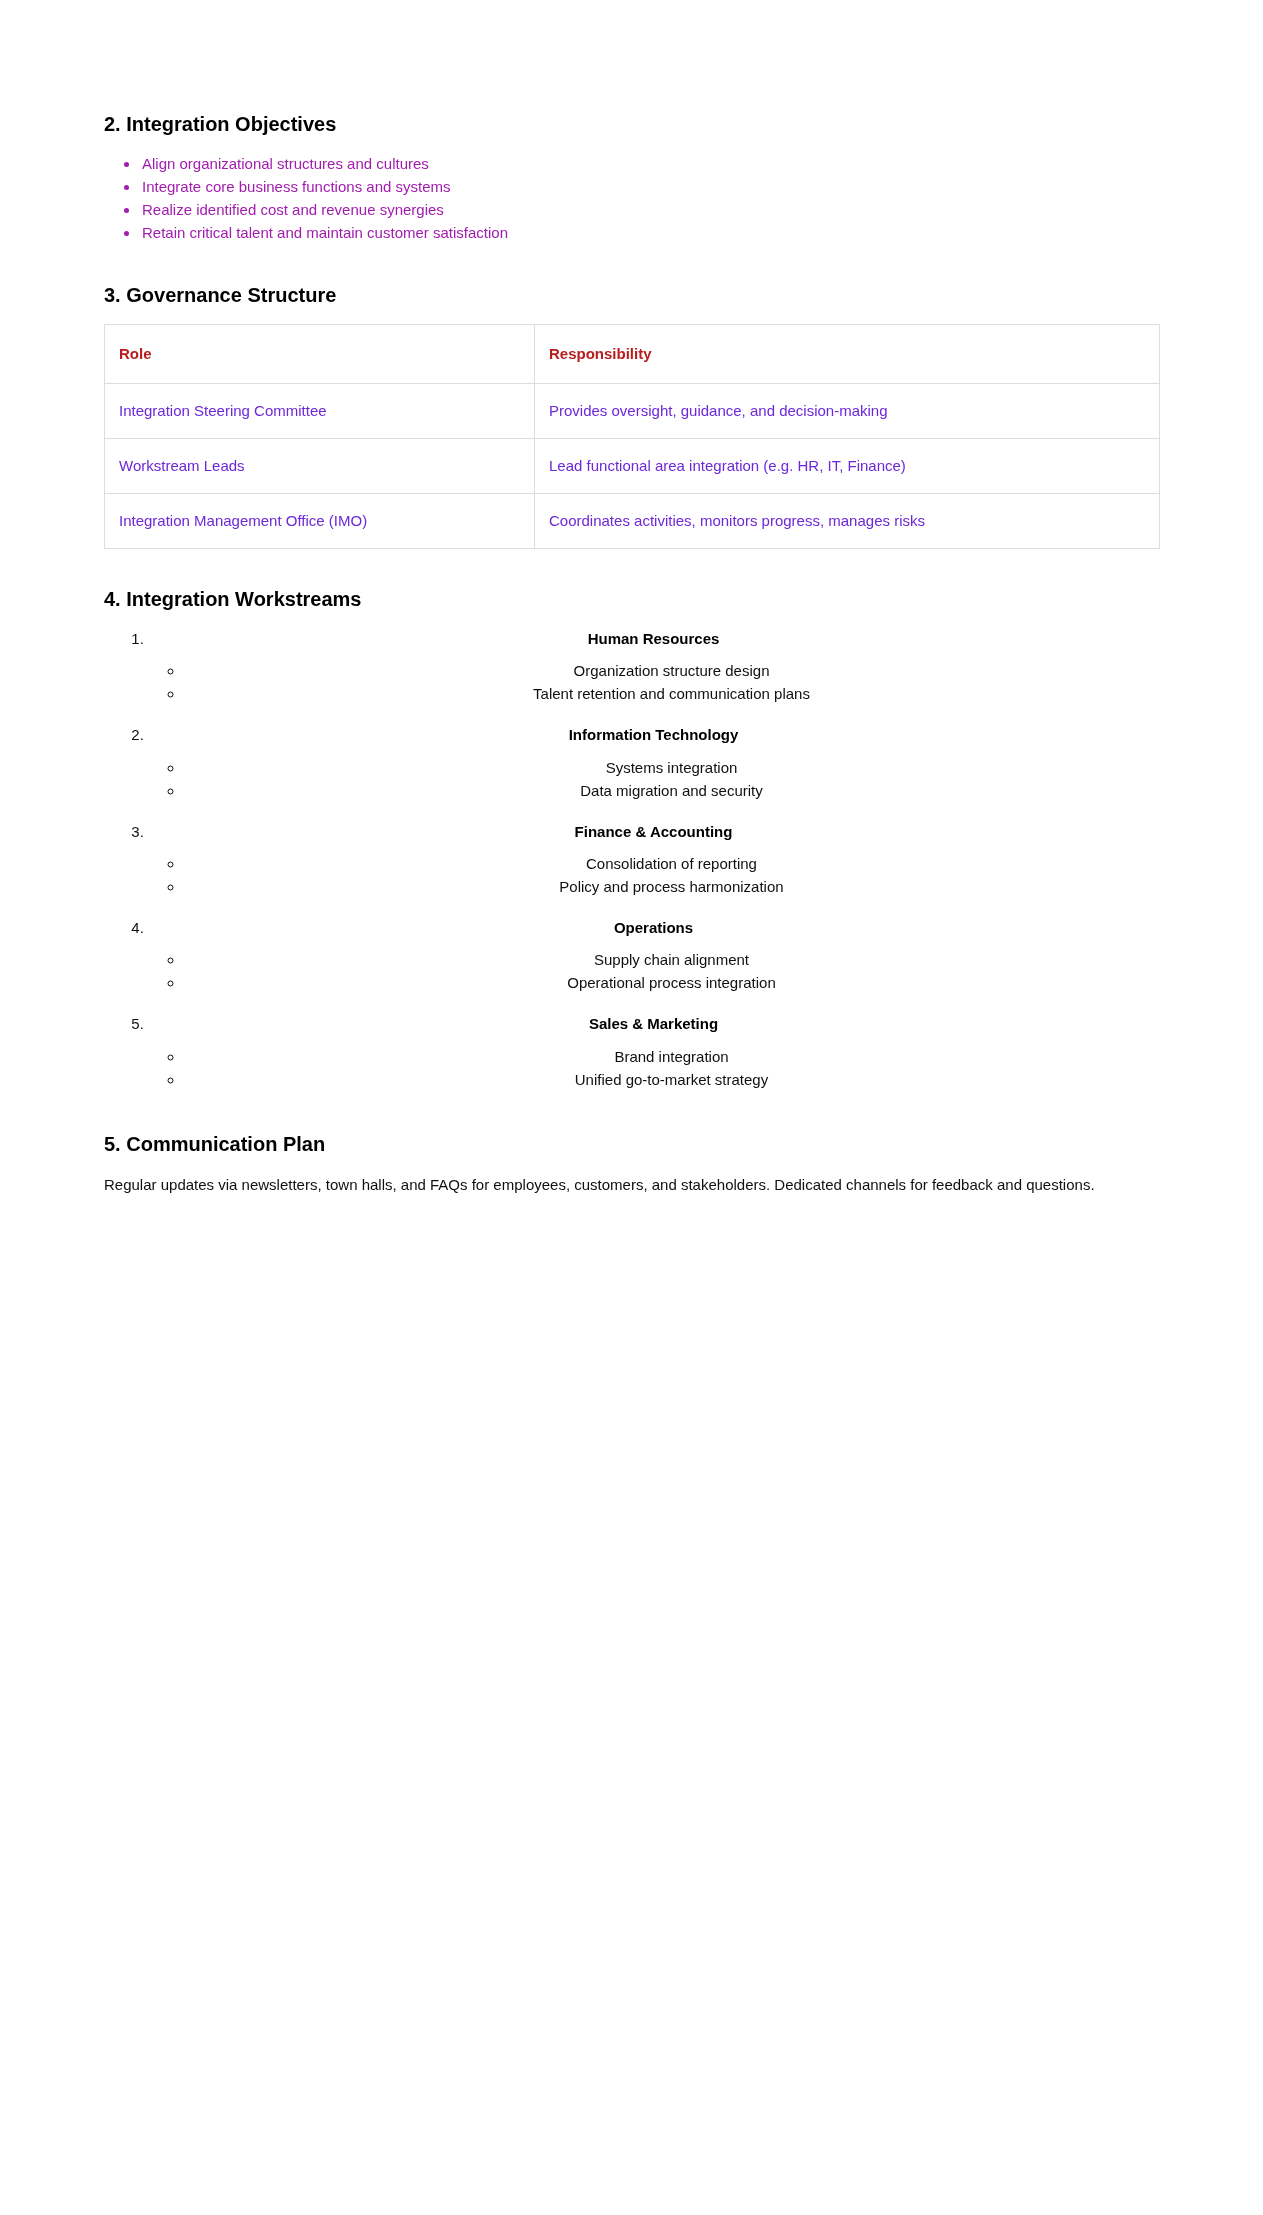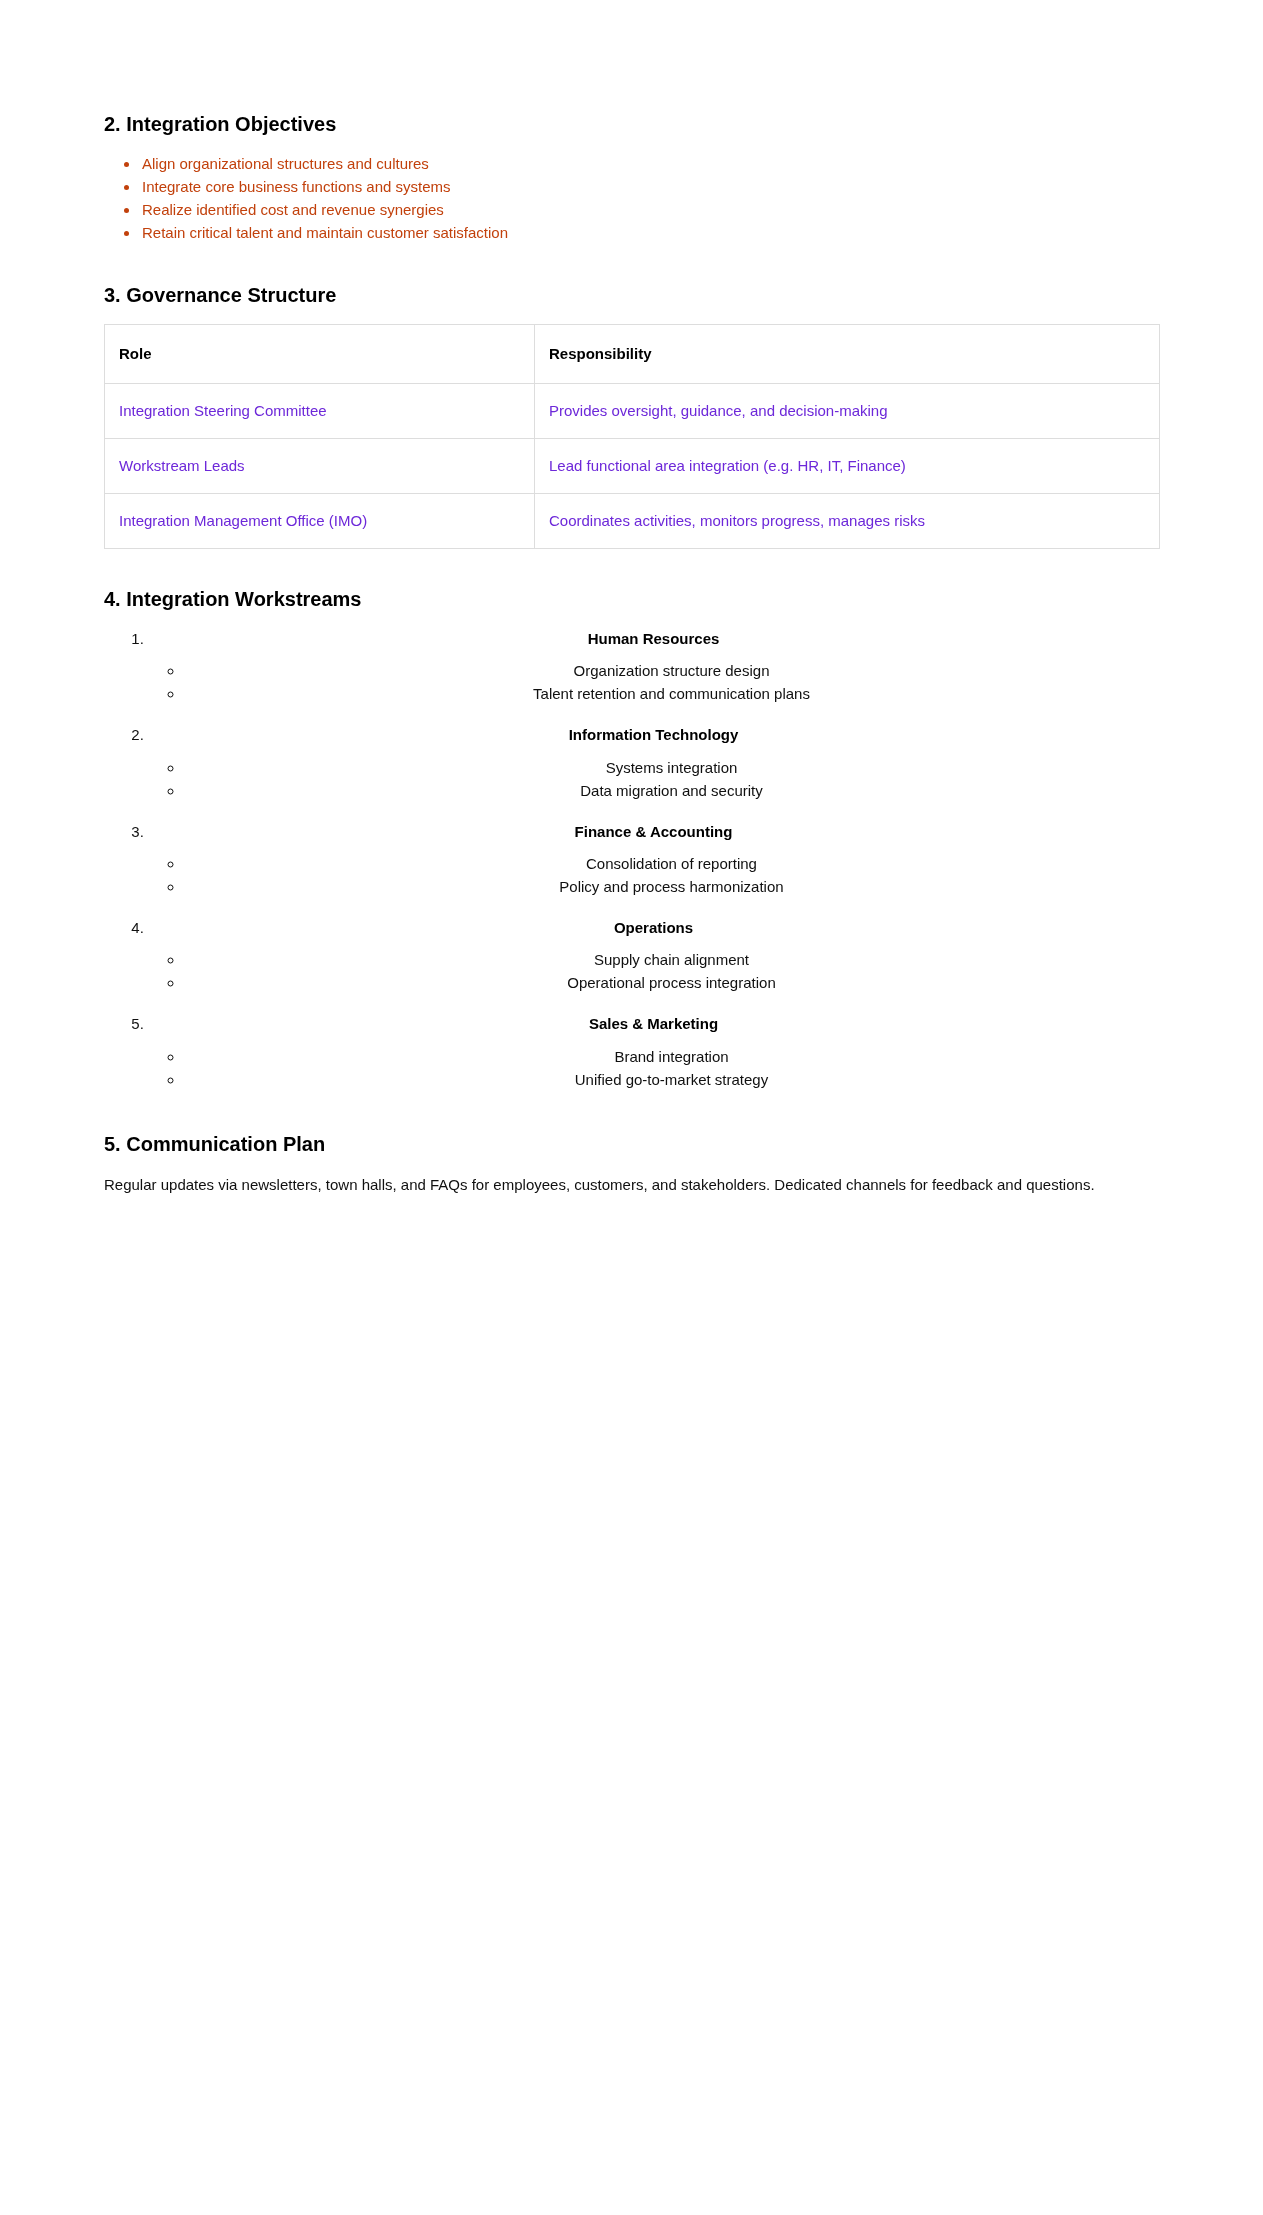--- a/index.html
+++ b/index.html
@@ -57,21 +57,21 @@
   .section.sec-5 { margin-bottom: 0; }
 
   ul.objectives-list {
     margin: 0;
     padding-left: 36px;
     list-style-type: disc;
   }
   ul.objectives-list li {
     font-size: 15px;
     line-height: 1.53;
-    color: #c2410c;
+    color: #a21caf;
     margin: 0;
     padding-left: 2px;
   }
 
   table.governance-table {
     border-collapse: collapse;
     width: 1055px;
     margin: 0;
     table-layout: fixed;
   }
@@ -81,21 +81,21 @@
     text-align: left;
     padding: 11px 14px;
     font-size: 15px;
     line-height: 1.4;
     vertical-align: middle;
     background: #ffffff;
     color: #6d28d9;
   }
   table.governance-table th {
     font-weight: bold;
-    color: #000000;
+    color: #b91c1c;
     height: 36px;
   }
   table.governance-table td { height: 32px; }
   table.governance-table col.col-role { width: 430px; }
   table.governance-table col.col-resp { width: 625px; }
 
   ol.workstreams-list {
     margin: 0;
     padding-left: 44px;
     list-style-type: decimal;

